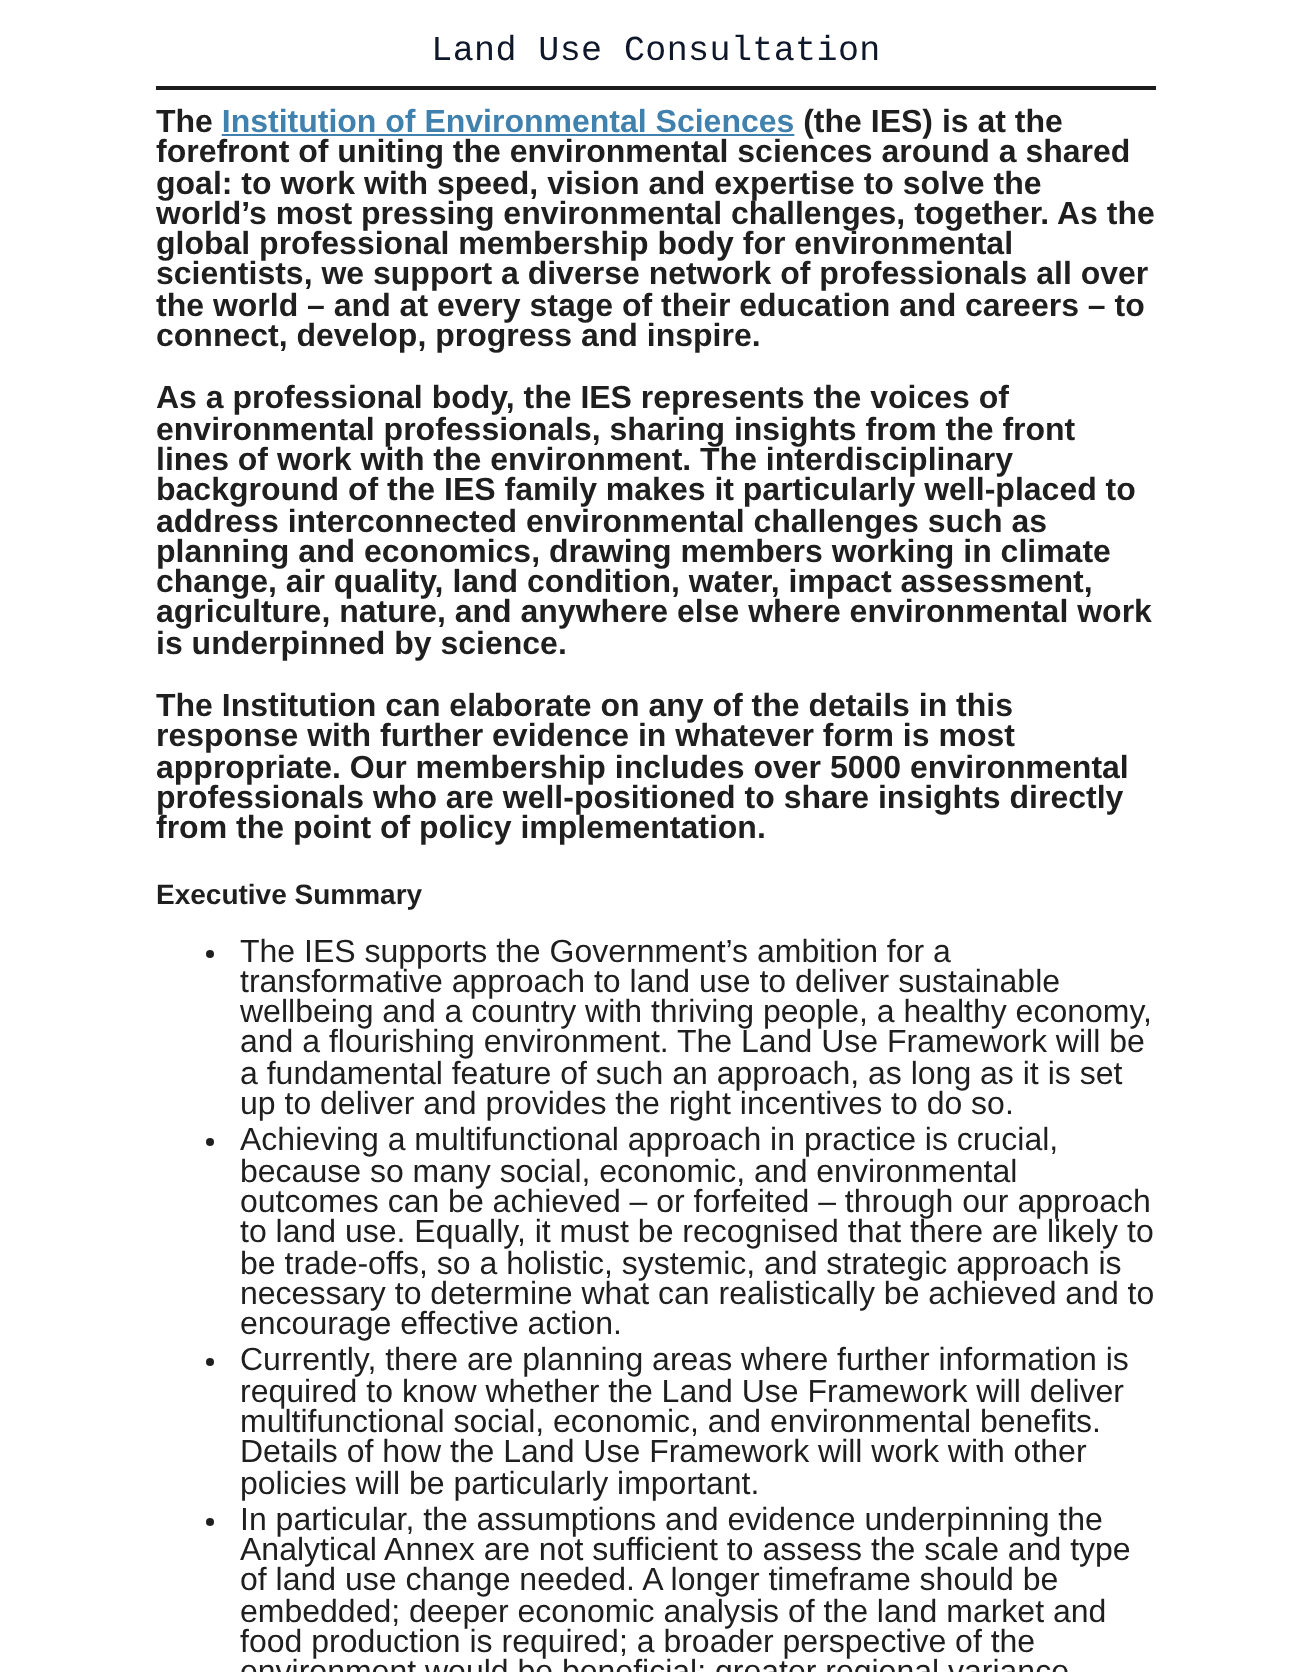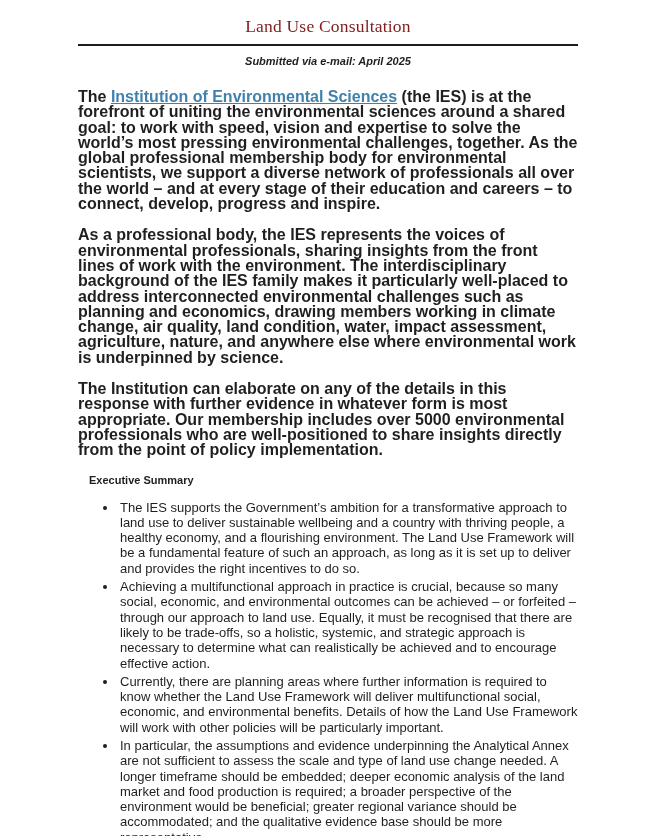--- a/index.html
+++ b/index.html
@@ -11,25 +11,25 @@
     color: #1f1f1f;
     overflow: hidden;
   }
   .page {
     width: 656px;
     height: 836px;
     background: #ffffff;
     padding: 16px 78px 0 78px;
   }
   .doc-title {
-    font-family: Liberation Serif, serif;
+    font-family: Liberation Mono, monospace;
     font-size: 17.5px;
     font-weight: 400;
     text-align: center;
-    color: #7f1d1d;
+    color: #0f172a;
     letter-spacing: 0.2px;
     margin-bottom: 7px;
   }
   .title-rule {
     border: none;
     border-top: 2px solid #1c1c1c;
     margin: 0 0 9px 0;
   }
   .subtitle {
     font-size: 11px;
@@ -46,47 +46,46 @@
     text-align: left;
     font-weight: bold;
   }
   p.body-text { margin-bottom: 16px; }
   a.doc-link {
     color: #4181ae;
     text-decoration: underline;
     cursor: pointer;
   }
   .section-heading {
-    font-size: 11px;
+    font-size: 14px;
     font-weight: 700;
-    margin: 6px 0 14px 11px;
+    margin: 6px 0 14px 0;
   }
   ul.bullet-list {
     margin: 0;
     padding-left: 40px;
     list-style: disc outside;
   }
   ul.bullet-list li {
-    font-size: 13px;
+    font-size: 16px;
     line-height: 15.3px;
     margin-bottom: 3px;
     padding-left: 2px;
   }
 </style>
 </head>
 <body>
 
 <div class="page">
 
   <h1 class="doc-title">Land Use Consultation</h1>
 
   <hr class="title-rule">
 
 
-  <div class="subtitle second">Submitted via e-mail: April 2025</div>
 
   <p class="body-text"><span>The </span><a class="doc-link">Institution of Environmental Sciences</a><span> (the IES) is at the forefront of uniting the environmental sciences around a shared goal: to work with speed, vision and expertise to solve the world’s most pressing environmental challenges, together. As the global professional membership body for environmental scientists, we support a diverse network of professionals all over the world – and at every stage of their education and careers – to connect, develop, progress and inspire.</span></p>
 
   <p class="body-text">As a professional body, the IES represents the voices of environmental professionals, sharing insights from the front lines of work with the environment. The interdisciplinary background of the IES family makes it particularly well-placed to address interconnected environmental challenges such as planning and economics, drawing members working in climate change, air quality, land condition, water, impact assessment, agriculture, nature, and anywhere else where environmental work is underpinned by science.</p>
 
   <p class="body-text">The Institution can elaborate on any of the details in this response with further evidence in whatever form is most appropriate. Our membership includes over 5000 environmental professionals who are well-positioned to share insights directly from the point of policy implementation.</p>
 
   <h2 class="section-heading">Executive Summary</h2>
 
   <ul class="bullet-list">

